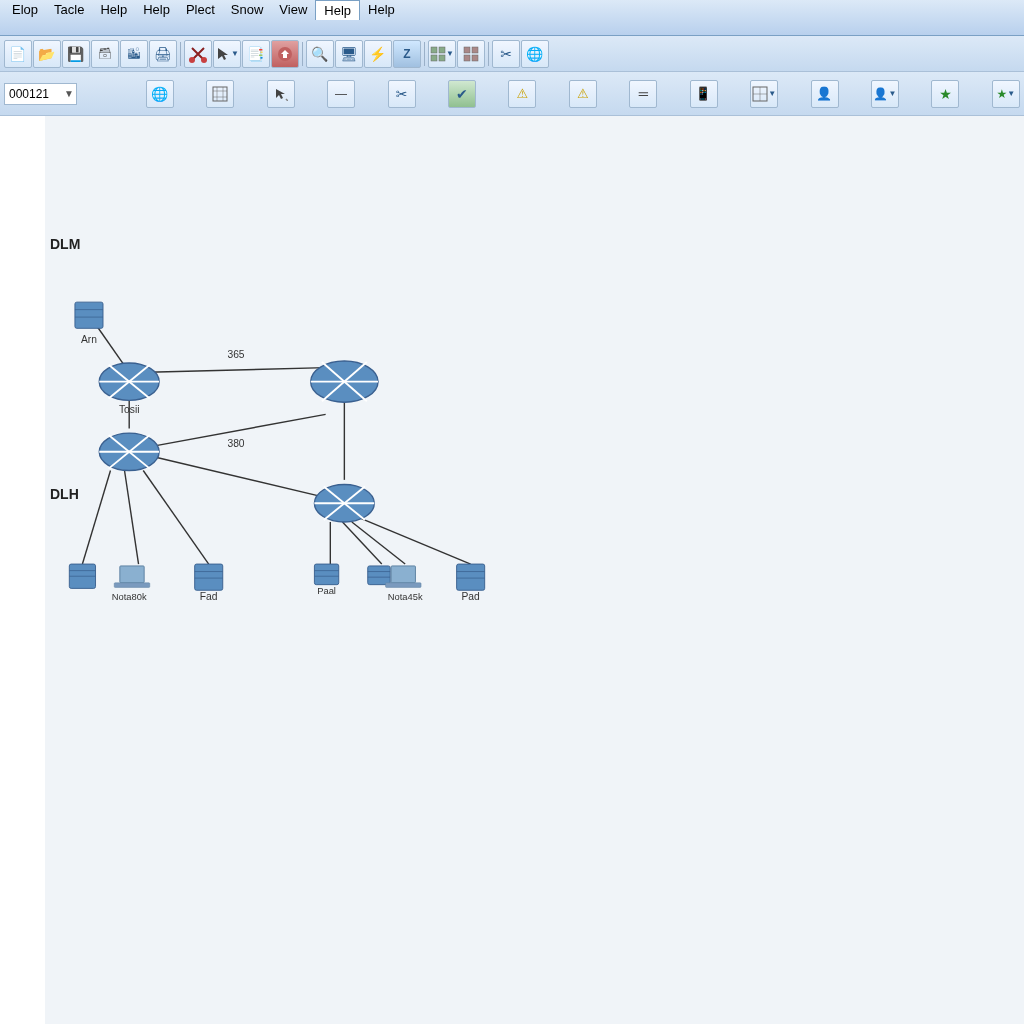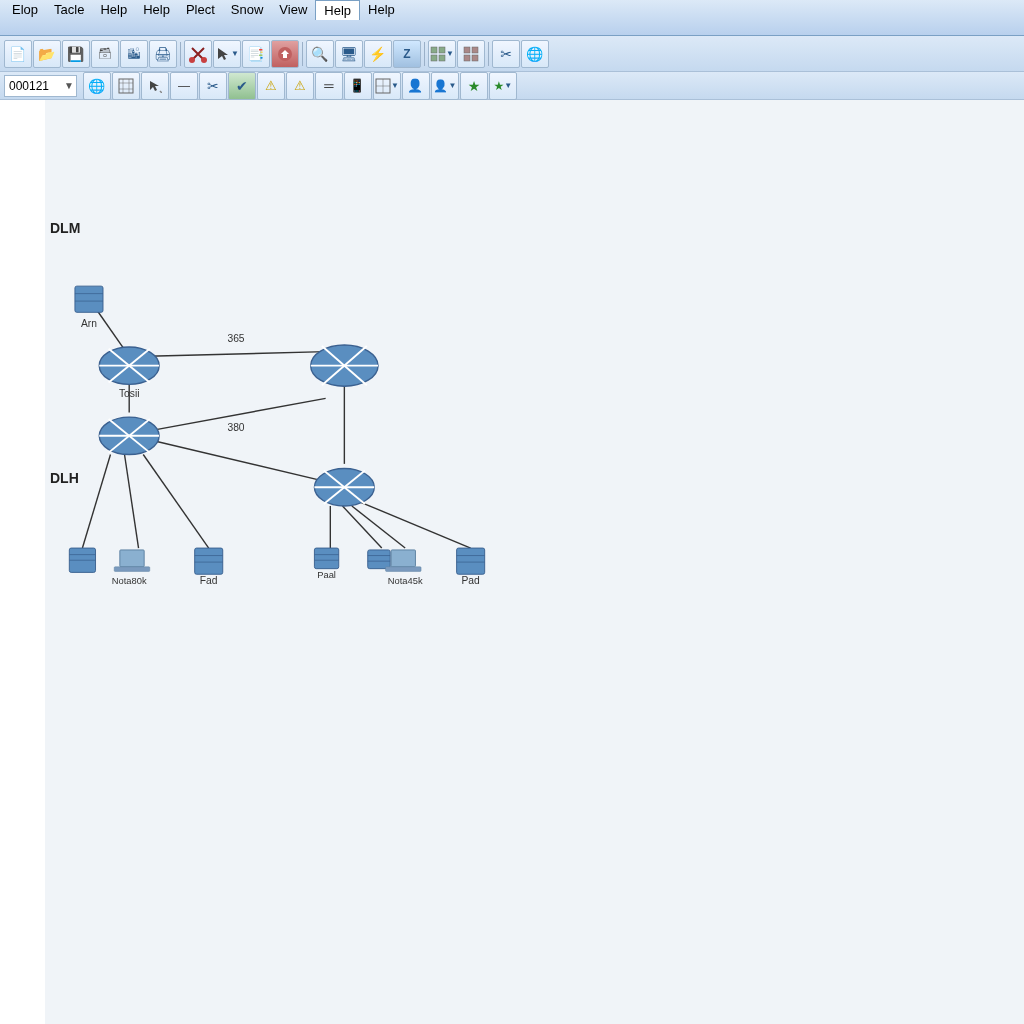--- a/index.html
+++ b/index.html
@@ -49,25 +49,26 @@
       border: 1px solid #a0b8d0;
       height: 22px;
       font-size: 12px;
       padding: 0 2px;
     }
 
     
     #toolbar2 {
       background: linear-gradient(to bottom, #dce9f7, #c5d9ef);
       border-bottom: 1px solid #aac0d8;
-      height: 28px;
+      height: 44px;
       display: flex;
       align-items: center;
       padding: 2px 4px;
       gap: 1px;
+      justify-content: space-between;
     }
 
     
     #canvas {
       background: #f0f4f8;
       width: 1024px;
       height: calc(1024px - 95px);
       position: relative;
       overflow: hidden;
       margin-left: 45px;

